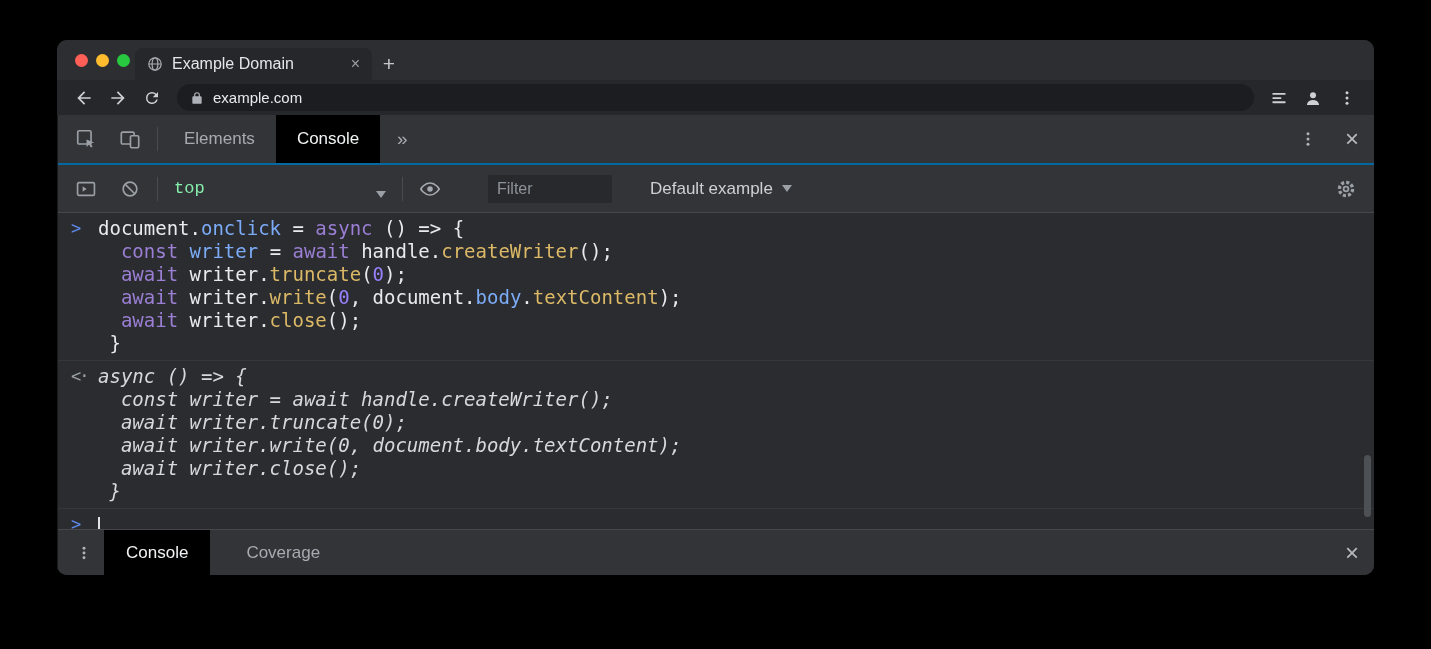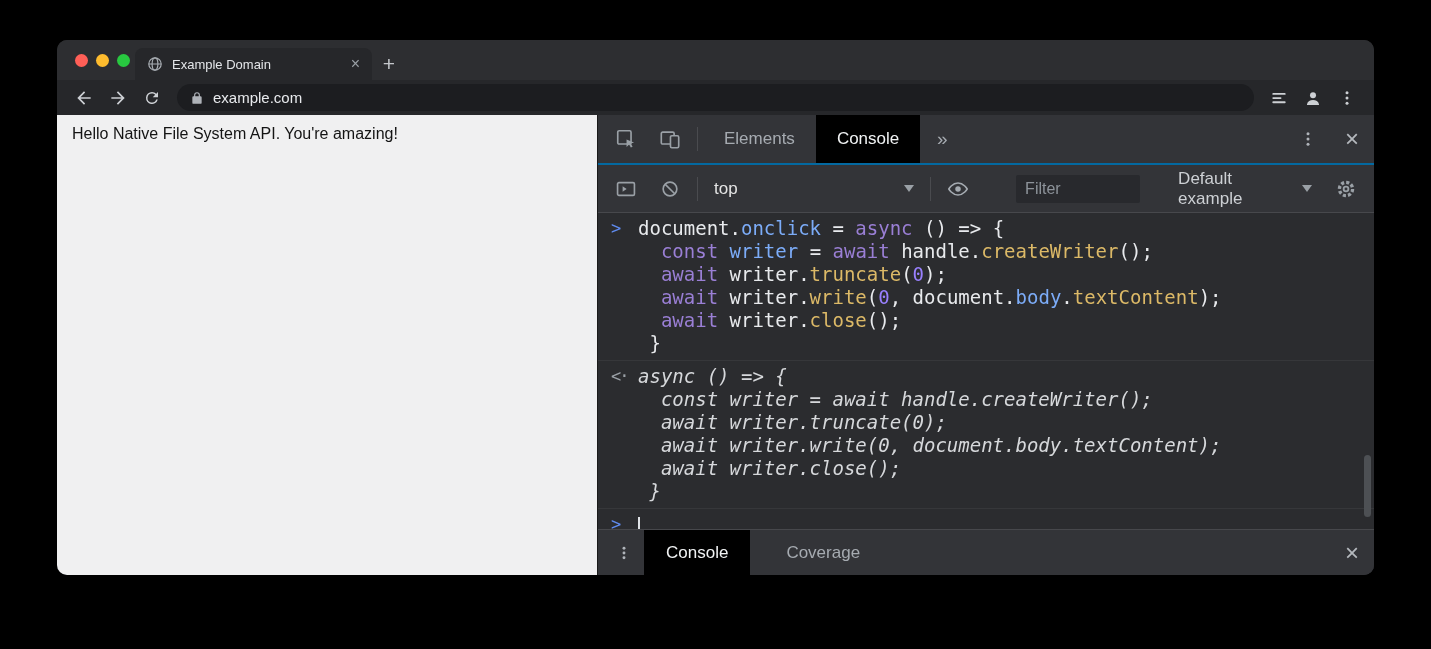--- a/index.html
+++ b/index.html
@@ -8,21 +8,21 @@
     overflow:hidden;background:#2d2e31;}
   
   .tabstrip{height:40px;background:#2d2e31;display:flex;align-items:flex-end;position:relative;}
   .traffic{position:absolute;left:18px;top:14px;display:flex;gap:8px;align-items:center;}
   .tl{width:13px;height:13px;border-radius:50%;display:inline-block;}
   .tl.red{background:var(--traffic_red,#ff5f57);}
   .tl.yellow{background:var(--traffic_yellow,#febc2e);}
   .tl.green{background:var(--traffic_green,#28c840);}
   .tab{margin-left:78px;width:237px;height:32px;background:#26272a;border-radius:8px 8px 0 0;
     display:flex;align-items:center;padding:0 12px;gap:9px;box-sizing:border-box;}
-  .tab-title{flex:1;font-size:13px;color:#e4e6e9;white-space:nowrap;overflow:hidden;}
+  .tab-title{flex:1;font-size:16px;color:#e4e6e9;white-space:nowrap;overflow:hidden;}
   .tab-close{color:#9aa0a6;font-size:16px;line-height:1;cursor:default;}
   .newtab{width:34px;height:32px;display:flex;align-items:center;justify-content:center;
     color:#c3c6ca;font-size:21px;font-weight:300;}
   
   .toolbar{height:35px;background:#26272a;display:flex;align-items:center;padding:0 10px;}
   .nav-btn{width:34px;height:29px;display:flex;align-items:center;justify-content:center;border-radius:15px;}
   .omnibox{flex:1;height:27px;background:#1c1d20;border-radius:14px;display:flex;align-items:center;
     padding:0 13px;gap:9px;margin:0 8px;}
   .url{color:#e8eaed;font-size:15px;}
   
@@ -35,21 +35,21 @@
   .dt-iconbtn{width:44px;display:flex;align-items:center;justify-content:center;flex:0 0 auto;}
   .vdivider{width:1px;height:24px;background:#4a4b4f;align-self:center;margin:0 5px;flex:0 0 auto;}
   .dt-tab{padding:0 21px;display:flex;align-items:center;font-size:17px;color:#a6abb1;white-space:nowrap;}
   .dt-tab.selected{background:#000;color:#f1f3f4;}
   .dt-more{width:44px;display:flex;align-items:center;justify-content:center;color:#a6abb1;font-size:19px;}
   .spacer{flex:1;}
   .dt-x{width:44px;display:flex;align-items:center;justify-content:center;color:#b4b8bd;font-size:24px;font-weight:300;}
   
   .dt-toolbar{height:47px;background:#333438;border-bottom:1px solid #47484c;display:flex;align-items:center;
     padding:0 6px;flex:0 0 auto;}
-  .context{width:234px;display:flex;align-items:center;color:#e5e5e5;font-size:17px;padding:0 11px;box-sizing:border-box;}
+  .context{width:234px;display:flex;align-items:flex-end;color:#86efac;font-size:17px;padding:0 11px;box-sizing:border-box;font-family:Liberation Mono, monospace;}
   .caret{width:0;height:0;border-left:5.5px solid transparent;border-right:5.5px solid transparent;
     border-top:7px solid #9aa0a6;display:inline-block;}
   .filter-input{width:106px;height:28px;background:#28292d;border:none;outline:none;border-radius:2px;
     color:#e8eaed;font-size:16px;padding:0 9px;margin-left:36px;font-family:"Liberation Sans",sans-serif;}
   .filter-input::placeholder{color:#8d939a;}
   .levels{display:flex;align-items:center;gap:9px;color:#cdd0d4;font-size:17px;padding:0 12px;margin-left:26px;}
   
   .console-out{flex:1;position:relative;overflow:hidden;font-family:"DejaVu Sans Mono",monospace;
     font-size:19px;line-height:23px;}
   .console-message{display:flex;padding:4px 0 5px;}
@@ -151,23 +151,20 @@
         <svg width="18" height="18" viewBox="0 0 24 24" fill="#cdd0d4">
             <circle cx="12" cy="5" r="2"></circle>
             <circle cx="12" cy="12" r="2"></circle>
             <circle cx="12" cy="19" r="2"></circle>
           </svg>
       </span>
     </div>
   </div>
 
   <div class="content">
-    <div class="page">
-      <span>Hello Native File System API. You're amazing!</span>
-    </div>
 
     <div class="devtools">
 
       <div class="dt-tabbar">
         <div class="dt-iconbtn">
           <span>
             <svg width="22" height="22" viewBox="0 0 24 24">
                 <rect x="3" y="3" width="14.5" height="14.5" rx="1.5" fill="none" stroke="#9aa0a6" stroke-width="1.8"></rect>
                 <path d="M12.6 12.6l8.2 3.3-3.5 1.1 1.9 3.4-1.9 1-1.9-3.4-2.8 2.7z" fill="#9aa0a6"></path>
               </svg>

